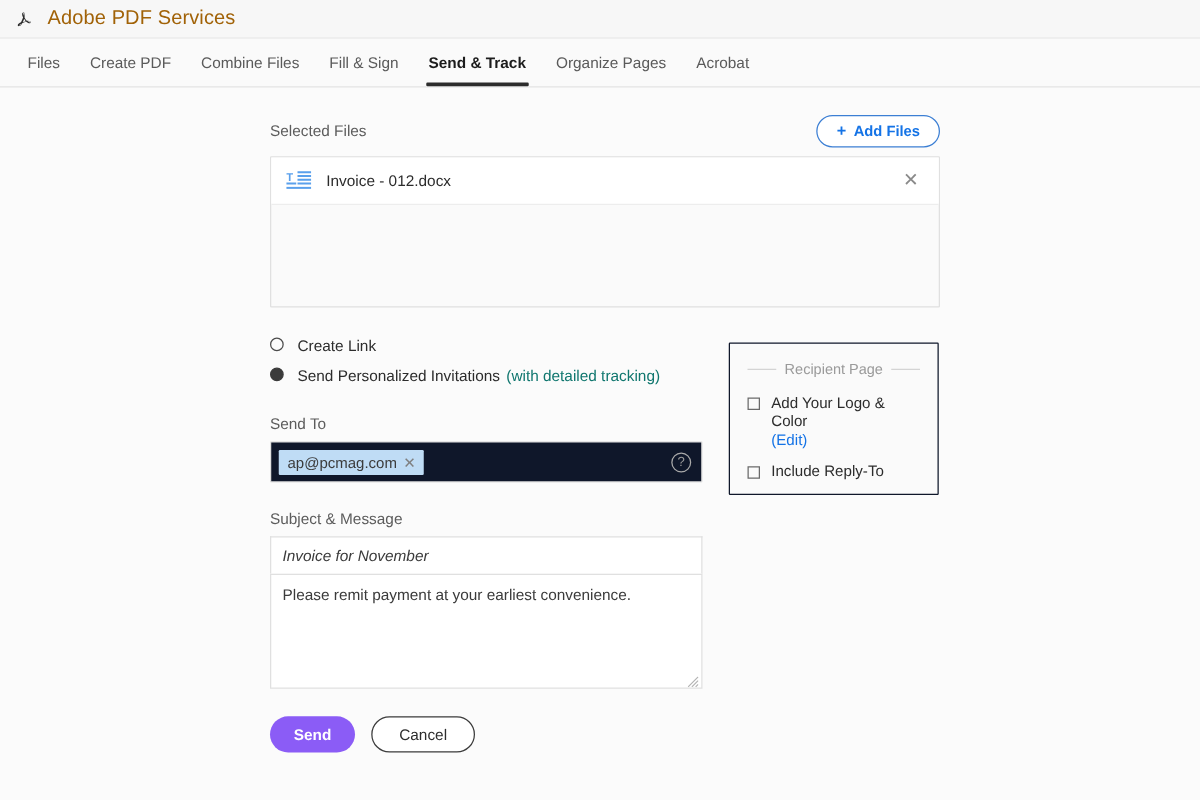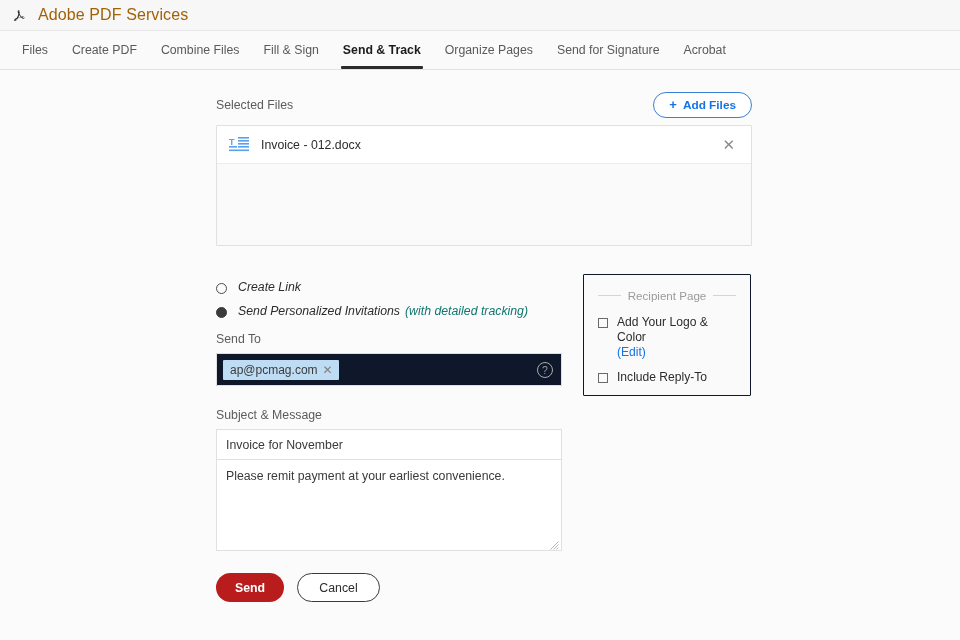--- a/index.html
+++ b/index.html
@@ -156,24 +156,23 @@
     padding: 2px 2px;
   }
 
   
   .options-wrap {
     position: relative;
     margin-top: 24px;
   }
   .radio-line {
     display: flex;
-    align-items: flex-end;
+    align-items: flex-start;
     height: 24px;
     cursor: pointer;
-    font-style: italic;
   }
   .radio {
     width: 11px;
     height: 11px;
     border: 1.6px solid #4b4b4b;
     border-radius: 50%;
     margin-right: 11px;
     box-sizing: border-box;
     flex: none;
   }
@@ -298,20 +297,21 @@
     height: 30px;
     border: 1px solid #e0e0e0;
     border-bottom: none;
     background: #ffffff;
     box-sizing: border-box;
     display: flex;
     align-items: center;
     padding: 0 9px;
     font-size: 12.3px;
     color: #3b3b3b;
+    font-style: italic;
   }
   .message-box {
     width: 346px;
     height: 92px;
     border: 1px solid #e0e0e0;
     background: #ffffff;
     box-sizing: border-box;
     padding: 9px;
     font-size: 12.3px;
     color: #3b3b3b;
@@ -337,21 +337,21 @@
     border-radius: 15px;
     font-size: 12.3px;
     display: inline-flex;
     align-items: center;
     justify-content: center;
     cursor: pointer;
     box-sizing: border-box;
   }
   .btn-primary {
     width: 68px;
-    background: #b91c1c;
+    background: #8b5cf6;
     color: #ffffff;
     border: none;
     font-weight: bold;
   }
   .btn-secondary {
     width: 83px;
     background: #ffffff;
     color: #2c2c2c;
     border: 1.4px solid #3b3b3b;
   }
@@ -379,23 +379,20 @@
       <span>Combine Files</span>
     </div>
   <div class="nav-tab">
       <span>Fill &amp; Sign</span>
     </div>
   <div class="nav-tab active">
       <span>Send &amp; Track</span>
     </div>
   <div class="nav-tab">
       <span>Organize Pages</span>
-    </div>
-  <div class="nav-tab">
-      <span>Send for Signature</span>
     </div>
   <div class="nav-tab">
       <span>Acrobat</span>
     </div>
 </div>
 
 <div class="content">
   <div class="col-main">
 
     <div class="section-row">

